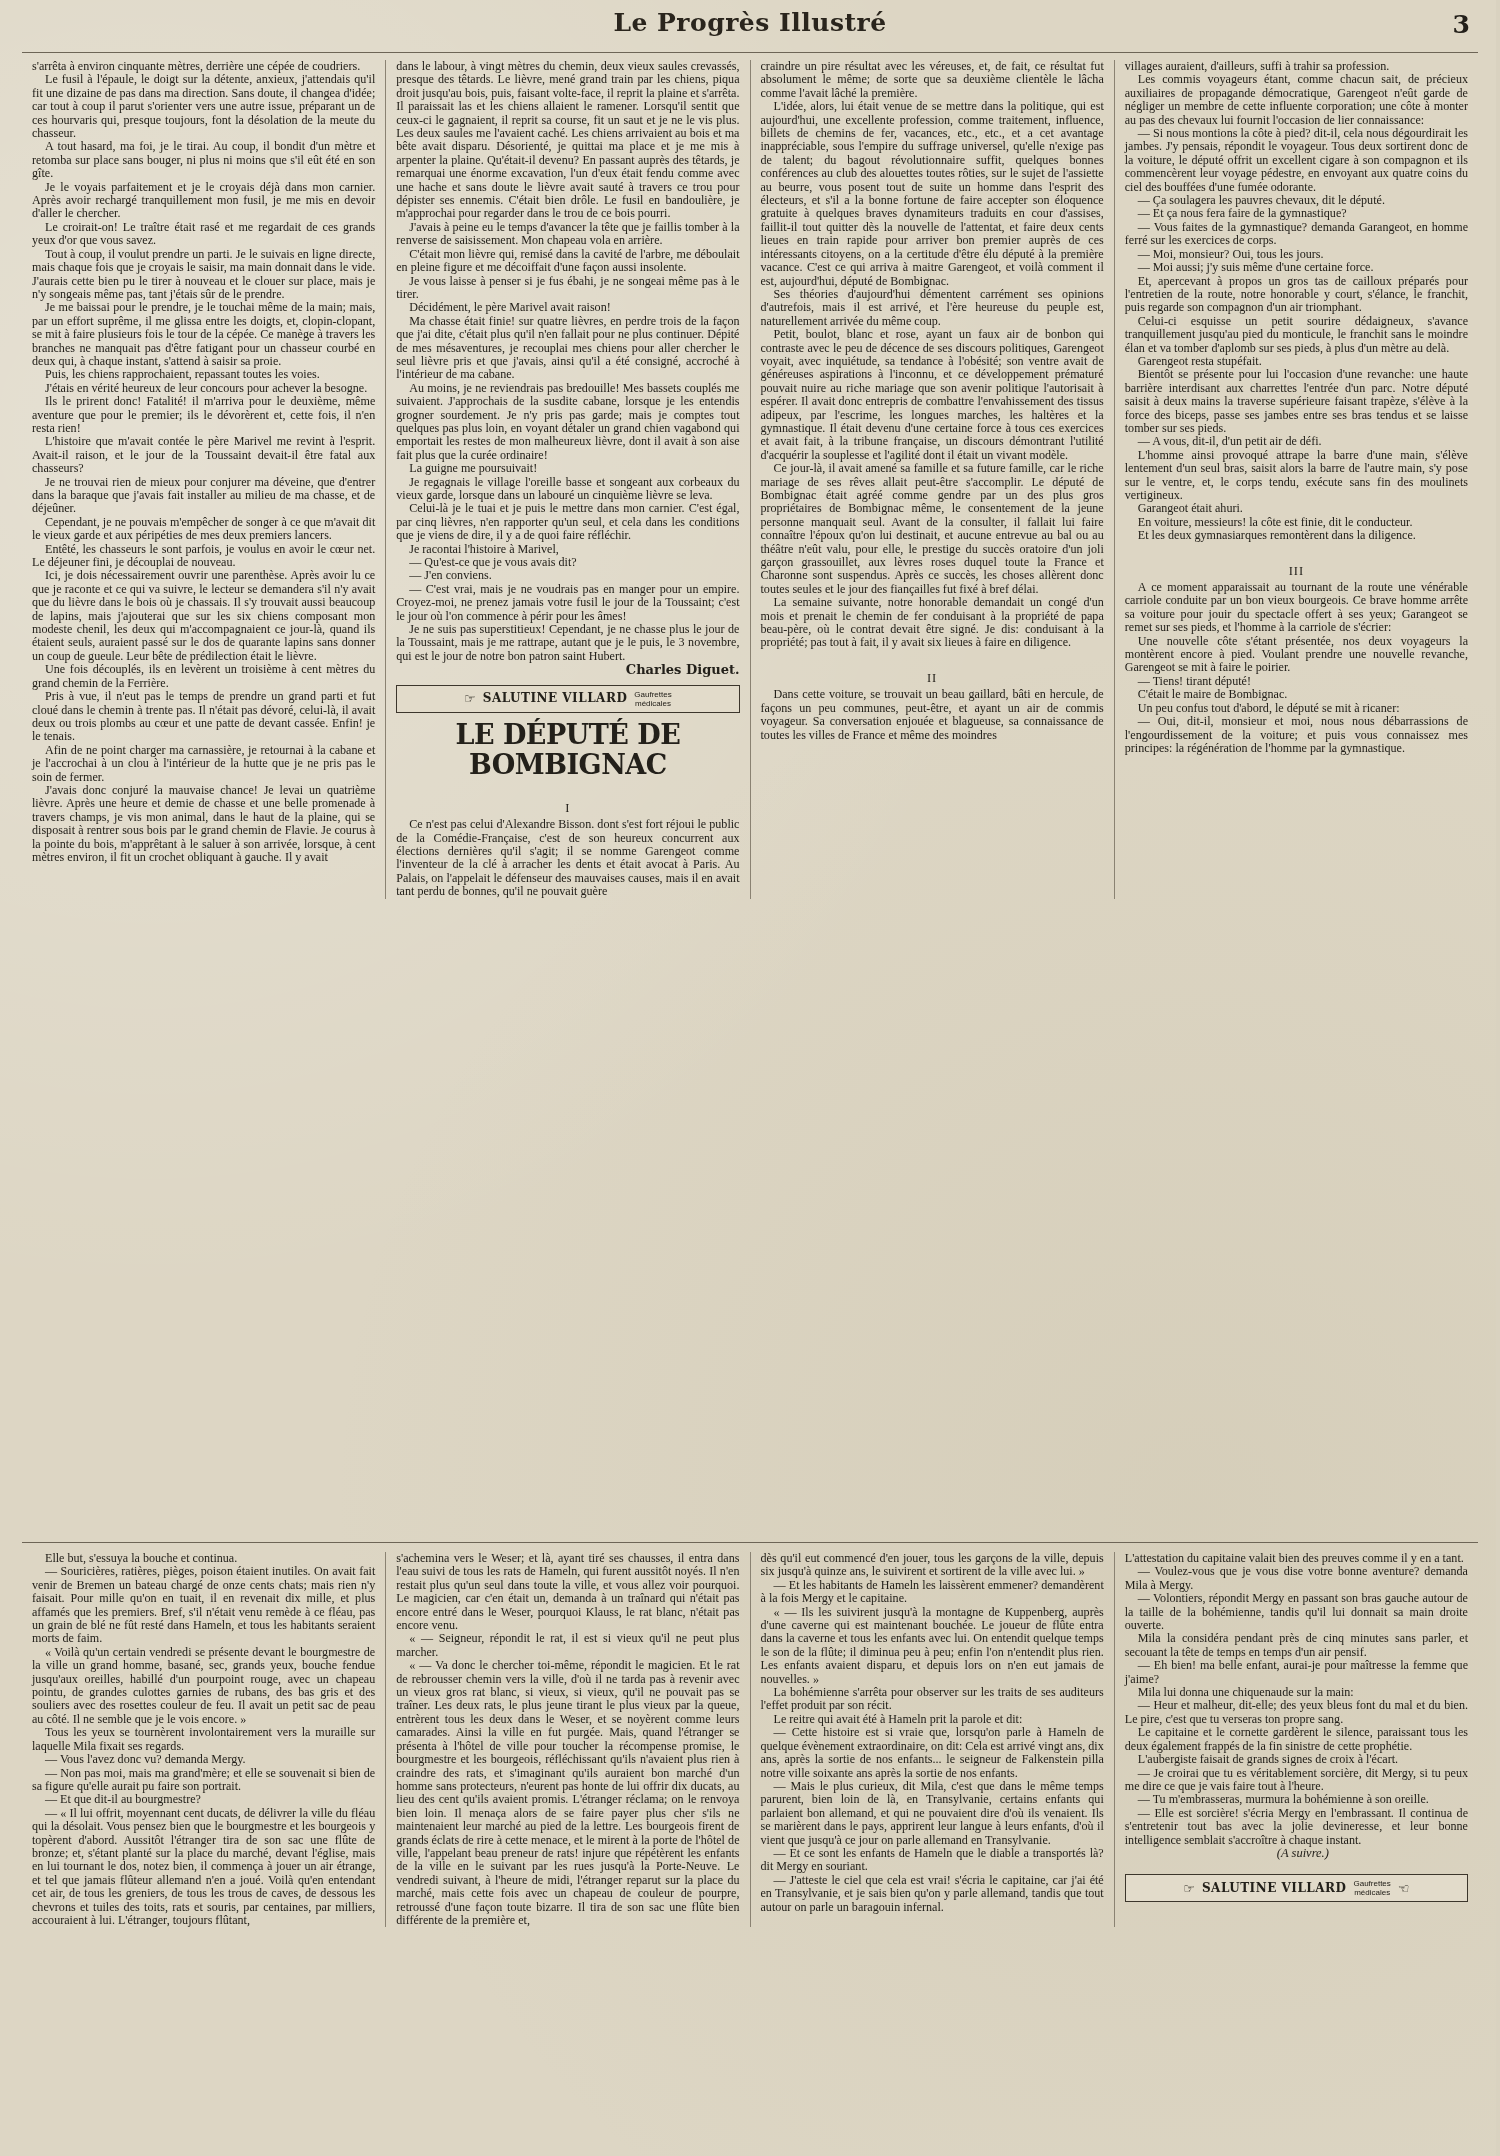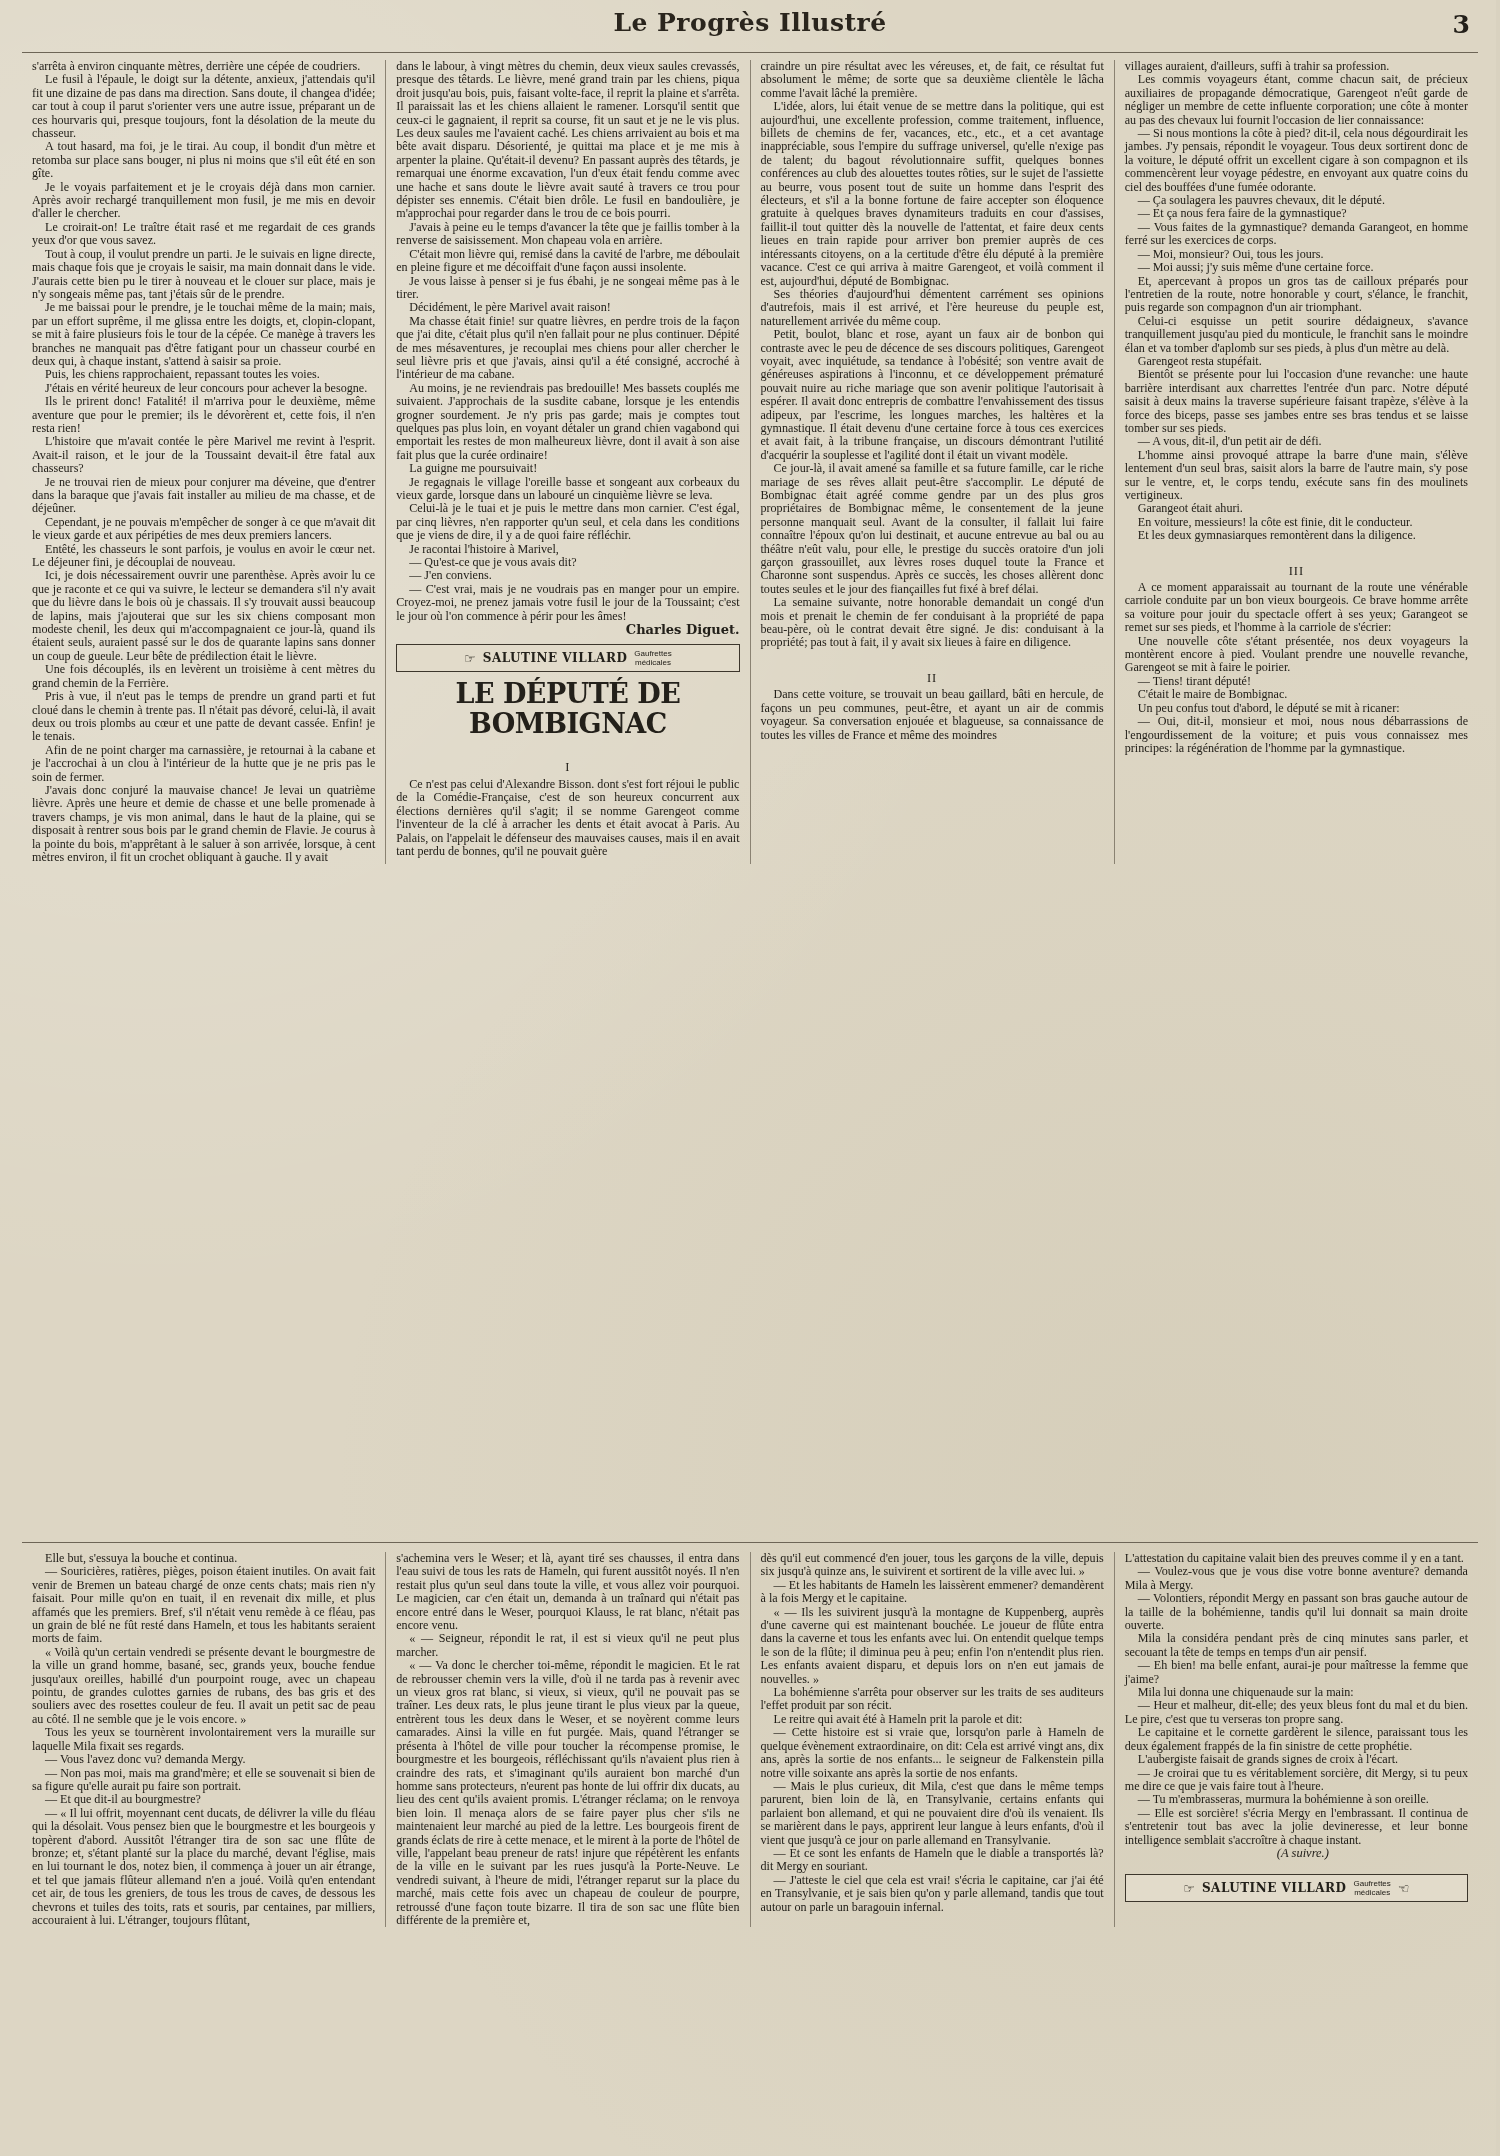--- a/index.html
+++ b/index.html
@@ -194,20 +194,21 @@
       <p>Décidément, le père Marivel avait raison!</p>
       <p>Ma chasse était finie! sur quatre lièvres, en perdre trois de la façon que j'ai dite, c'était plus qu'il n'en fallait pour ne plus continuer. Dépité de mes mésaventures, je recouplai mes chiens pour aller chercher le seul lièvre pris et que j'avais, ainsi qu'il a été consigné, accroché à l'intérieur de ma cabane.</p>
       <p>Au moins, je ne reviendrais pas bredouille! Mes bassets couplés me suivaient. J'approchais de la susdite cabane, lorsque je les entendis grogner sourdement. Je n'y pris pas garde; mais je comptes tout quelques pas plus loin, en voyant détaler un grand chien vagabond qui emportait les restes de mon malheureux lièvre, dont il avait à son aise fait plus que la curée ordinaire!</p>
       <p>La guigne me poursuivait!</p>
       <p>Je regagnais le village l'oreille basse et songeant aux corbeaux du vieux garde, lorsque dans un labouré un cinquième lièvre se leva.</p>
       <p>Celui-là je le tuai et je puis le mettre dans mon carnier. C'est égal, par cinq lièvres, n'en rapporter qu'un seul, et cela dans les conditions que je viens de dire, il y a de quoi faire réfléchir.</p>
       <p>Je racontai l'histoire à Marivel,</p>
       <p>— Qu'est-ce que je vous avais dit?</p>
       <p>— J'en conviens.</p>
       <p>— C'est vrai, mais je ne voudrais pas en manger pour un empire. Croyez-moi, ne prenez jamais votre fusil le jour de la Toussaint; c'est le jour où l'on commence à périr pour les âmes!</p>
+      <p>Je ne suis pas superstitieux! Cependant, je ne chasse plus le jour de la Toussaint, mais je me rattrape, autant que je le puis, le 3 novembre, qui est le jour de notre bon patron saint Hubert.</p>
 
       <p class="byline">Charles Diguet.</p>
 
       <div class="ad">
         <span class="hand">☞</span>
         <span class="brand">SALUTINE VILLARD</span>
         <span class="sub">
           <span>Gaufrettes</span><br>
           <span>médicales</span>
         </span>

